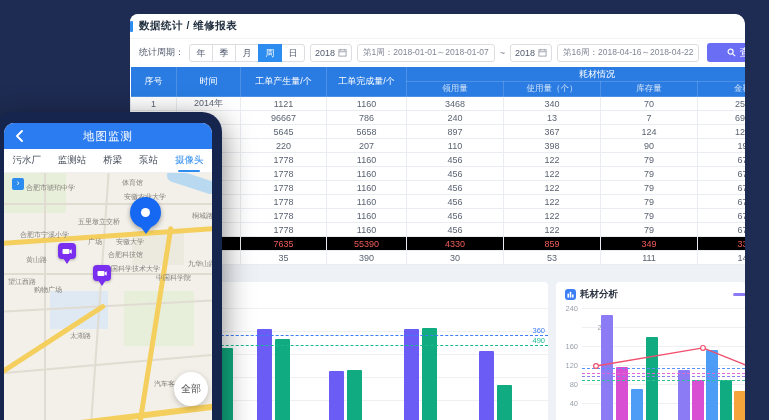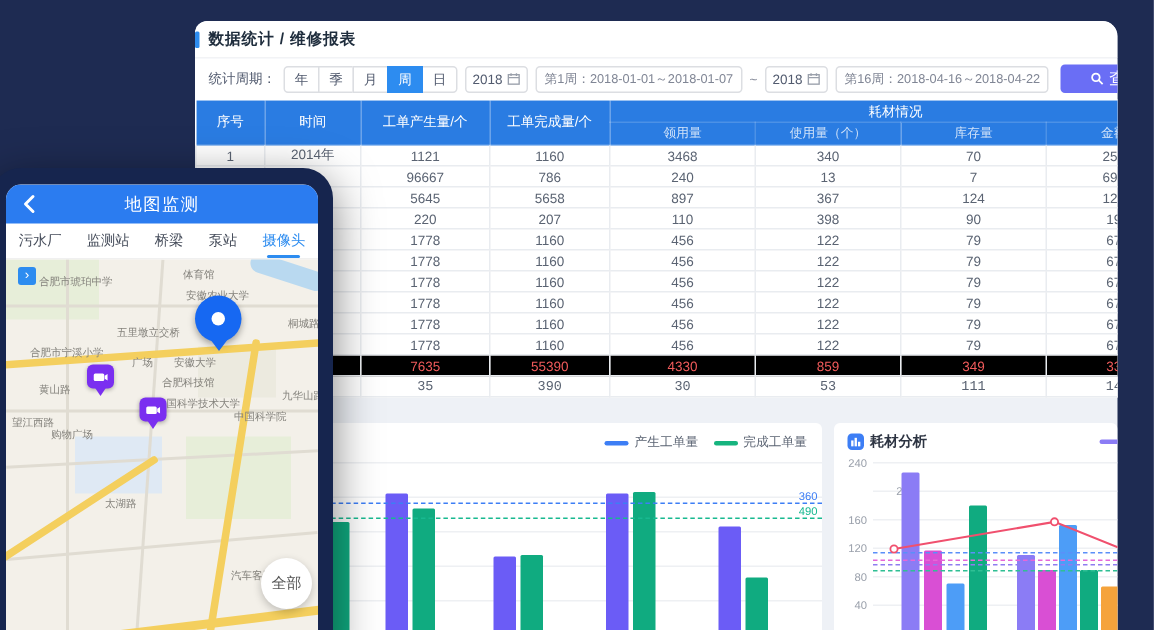--- a/index.html
+++ b/index.html
@@ -30,21 +30,21 @@
        gap:3px;padding:0 20px;font-size:11px;cursor:pointer;white-space:nowrap;}
   .btn-query{background:#6a6ef5;margin-left:3px;}
 
   
   table{border-collapse:collapse;table-layout:fixed;width:657px;background:#fff;}
   thead th{background:#2a7ce2;color:#fff;font-weight:normal;font-size:9px;height:15px;
        border:1px solid rgba(255,255,255,.16);padding:0;}
   thead th.sub{color:rgba(255,255,255,.78);font-size:8.5px;}
   tbody td{height:14px;border:1px solid #e9ecf0;text-align:center;color:#5a6372;font-size:9px;padding:0;}
   tr.total-row td{background:#000000;color:#f15b5b;}
-  tr.avg-row td{background:#fff;font-family:Liberation Mono, monospace;}
+  tr.avg-row td{background:#fff;}
 
   
   .charts-row{display:flex;gap:8px;margin-top:17px;padding-left:6px;}
   .chart-panel{background:#fff;border-radius:4px;position:relative;height:175px;}
   .chart-left{width:412px;}
   .chart-right{flex:1;min-width:0;overflow:visible;}
   .legend{position:absolute;top:7px;right:10px;display:flex;gap:10px;align-items:center;
        font-size:8.5px;color:#5a6372;}
   .legend-item{display:flex;align-items:center;gap:4px;}
   .legend-dash{width:16px;height:3px;border-radius:2px;}
@@ -305,30 +305,20 @@
               <td>53</td>
               <td>111</td>
               <td>14</td>
             </tr>
           </tbody>
         </table>
       </div>
 
     <div class="charts-row">
       <div class="chart-panel chart-left" id="chart1">
-        <div class="legend" id="chart1-legend">
-            <div class="legend-item">
-              <span class="legend-dash" style="background:#3d7ef5"></span>
-              <span>产生工单量</span>
-            </div>
-            <div class="legend-item">
-              <span class="legend-dash" style="background:#16b47e"></span>
-              <span>完成工单量</span>
-            </div>
-          </div>
       <div class="gridline" style="top: 26px;"></div>
           <div class="gridline" style="top: 49px;"></div>
           <div class="gridline" style="top: 72px;"></div>
           <div class="gridline" style="top: 95px;"></div>
           <div class="gridline" style="top: 118px;"></div>
           <div class="bar" style="left: 64px; width: 15px; top: 58.2px; height: 91.8px; background: rgb(107, 92, 246);"></div>
           <div class="bar" style="left: 121px; width: 15px; top: 47.4px; height: 102.6px; background: rgb(107, 92, 246);"></div>
           <div class="bar" style="left: 193px; width: 15px; top: 89.25px; height: 60.75px; background: rgb(107, 92, 246);"></div>
           <div class="bar" style="left: 268px; width: 15px; top: 47.4px; height: 102.6px; background: rgb(107, 92, 246);"></div>
           <div class="bar" style="left: 343px; width: 15px; top: 69px; height: 81px; background: rgb(107, 92, 246);"></div>

